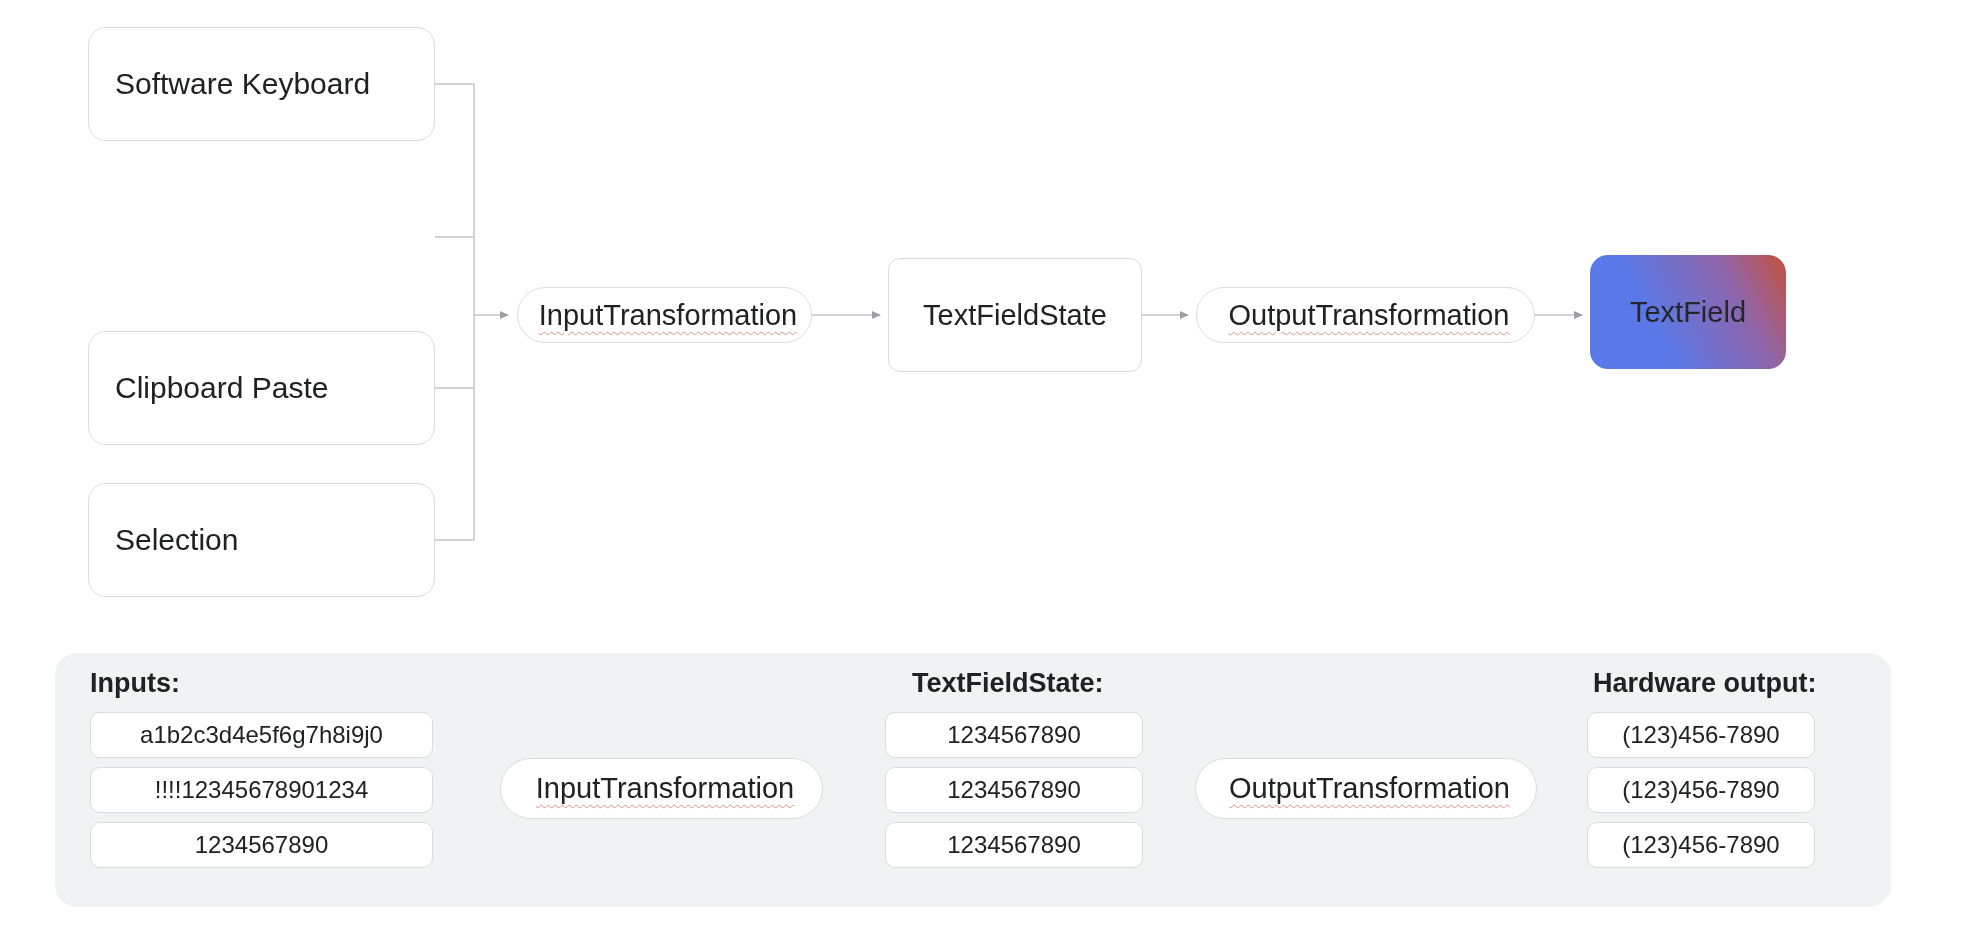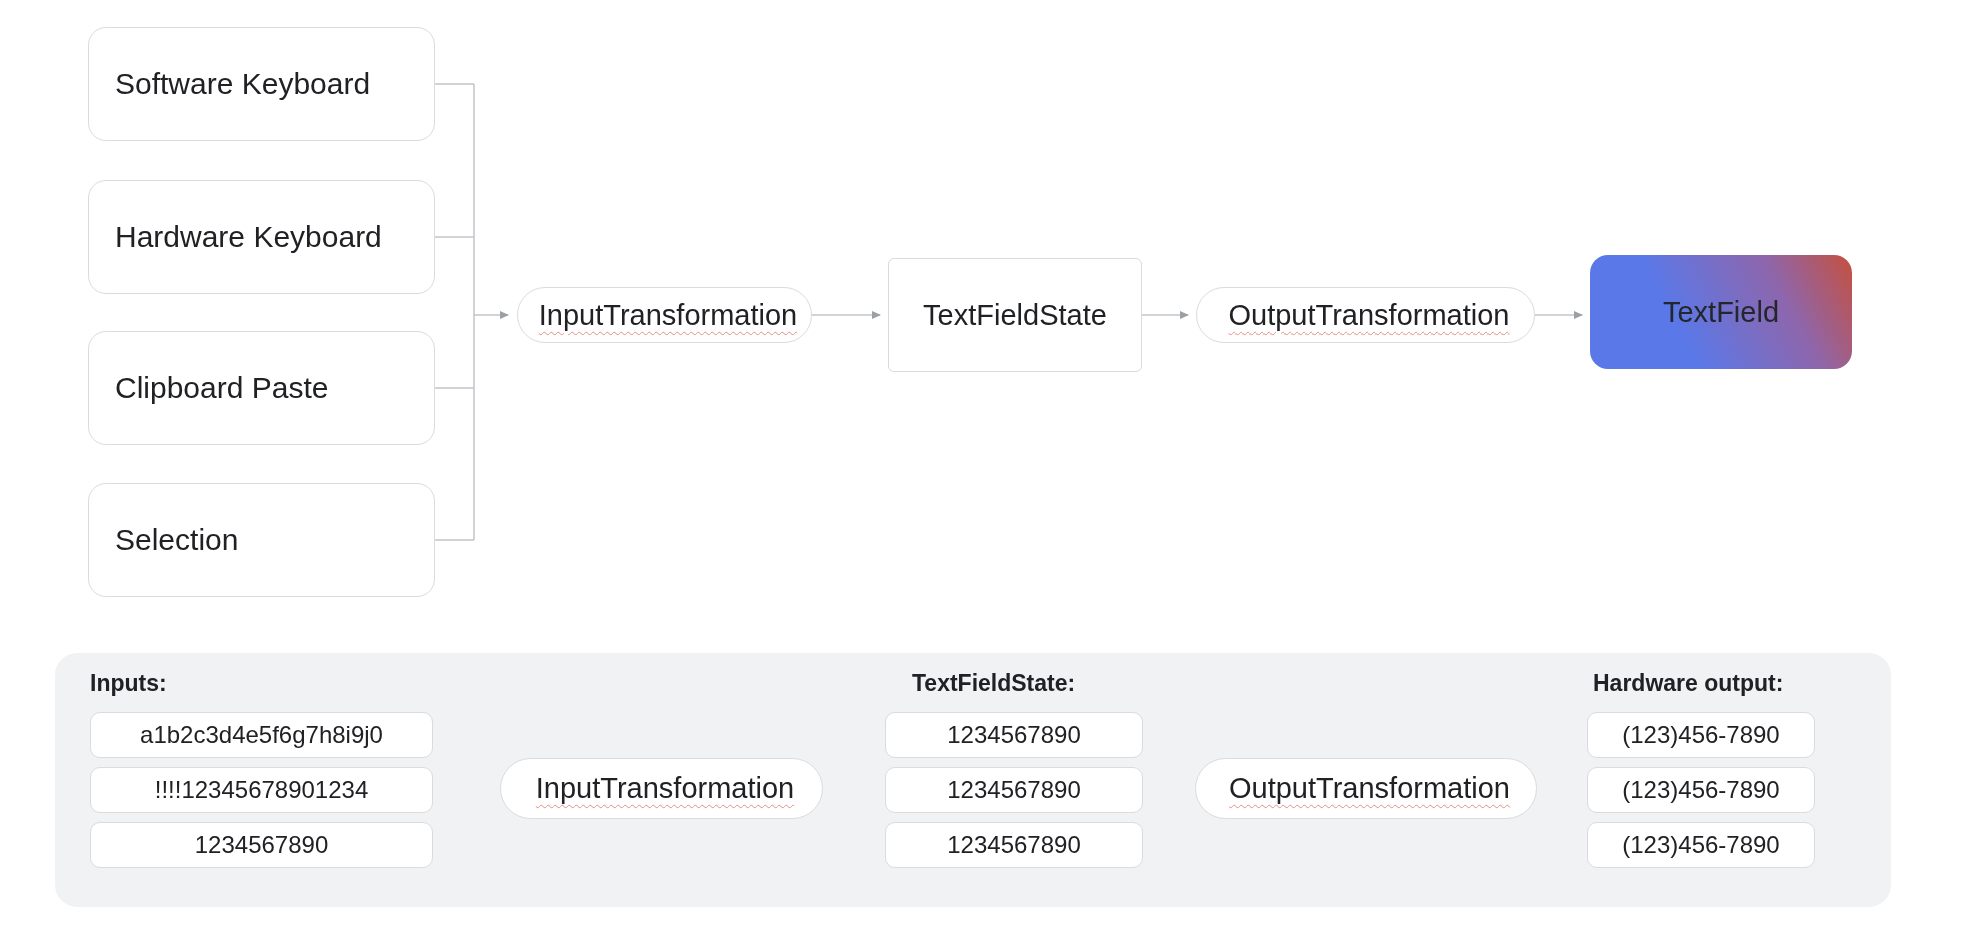--- a/index.html
+++ b/index.html
@@ -35,27 +35,27 @@
     border-radius: 18px;
     justify-content: flex-start;
     padding-left: 26px;
     font-size: 30px;
   }
   .pill {
     border-radius: 999px;
     font-size: 29px;
   }
   .state-box {
-    border-radius: 6px;
+    border-radius: 12px;
     font-size: 29px;
   }
   .gradient-box {
     position: absolute;
     left: 1590px; top: 255px;
-    width: 262px; height: 114px;
+    width: 196px; height: 114px;
     border-radius: 18px;
     background: linear-gradient(62deg, #5a78e8 0%, #5a78e8 34%, #8e66ac 72%, #c5503e 100%);
     display: flex; align-items: center; justify-content: center;
     font-size: 29px;
     color: #23262b;
   }
   .squiggle {
     text-decoration-line: underline;
     text-decoration-style: wavy;
     text-decoration-color: #e09186;
@@ -66,21 +66,21 @@
   .panel {
     position: absolute;
     left: 55px; top: 653px;
     width: 1836px; height: 254px;
     background: #f0f2f3;
     border-radius: 22px;
   }
   .col-heading {
     position: absolute;
     top: 670px;
-    font-size: 23px;
+    font-size: 27px;
     font-weight: 700;
     line-height: 27px;
     white-space: nowrap;
   }
   .value-box {
     height: 46px;
     border-radius: 10px;
     font-size: 24px;
   }
   .val-input  { left: 90px;   width: 343px; text-align: center; }
@@ -141,23 +141,20 @@
       <path d="M1562 735 V845"></path>
       <path d="M1562 735 H1579" marker-end="url(#arrow)"></path>
       <path d="M1562 790 H1579" marker-end="url(#arrow)"></path>
       <path d="M1562 845 H1579" marker-end="url(#arrow)"></path>
     </g>
   </svg>
 
   <div class="node src-box" style="top:27px">
     <span>Software Keyboard</span>
   </div>
-  <div class="node src-box" style="top:180px">
-    <span>Hardware Keyboard</span>
-  </div>
   <div class="node src-box" style="top:483px">
     <span>Selection</span>
   </div>
   <div class="node src-box" style="top:331px">
     <span>Clipboard Paste</span>
   </div>
 
   <div class="node pill" style="left:517px;top:287px;width:295px;height:56px">
     <span class="squiggle">InputTransformation</span>
   </div>

